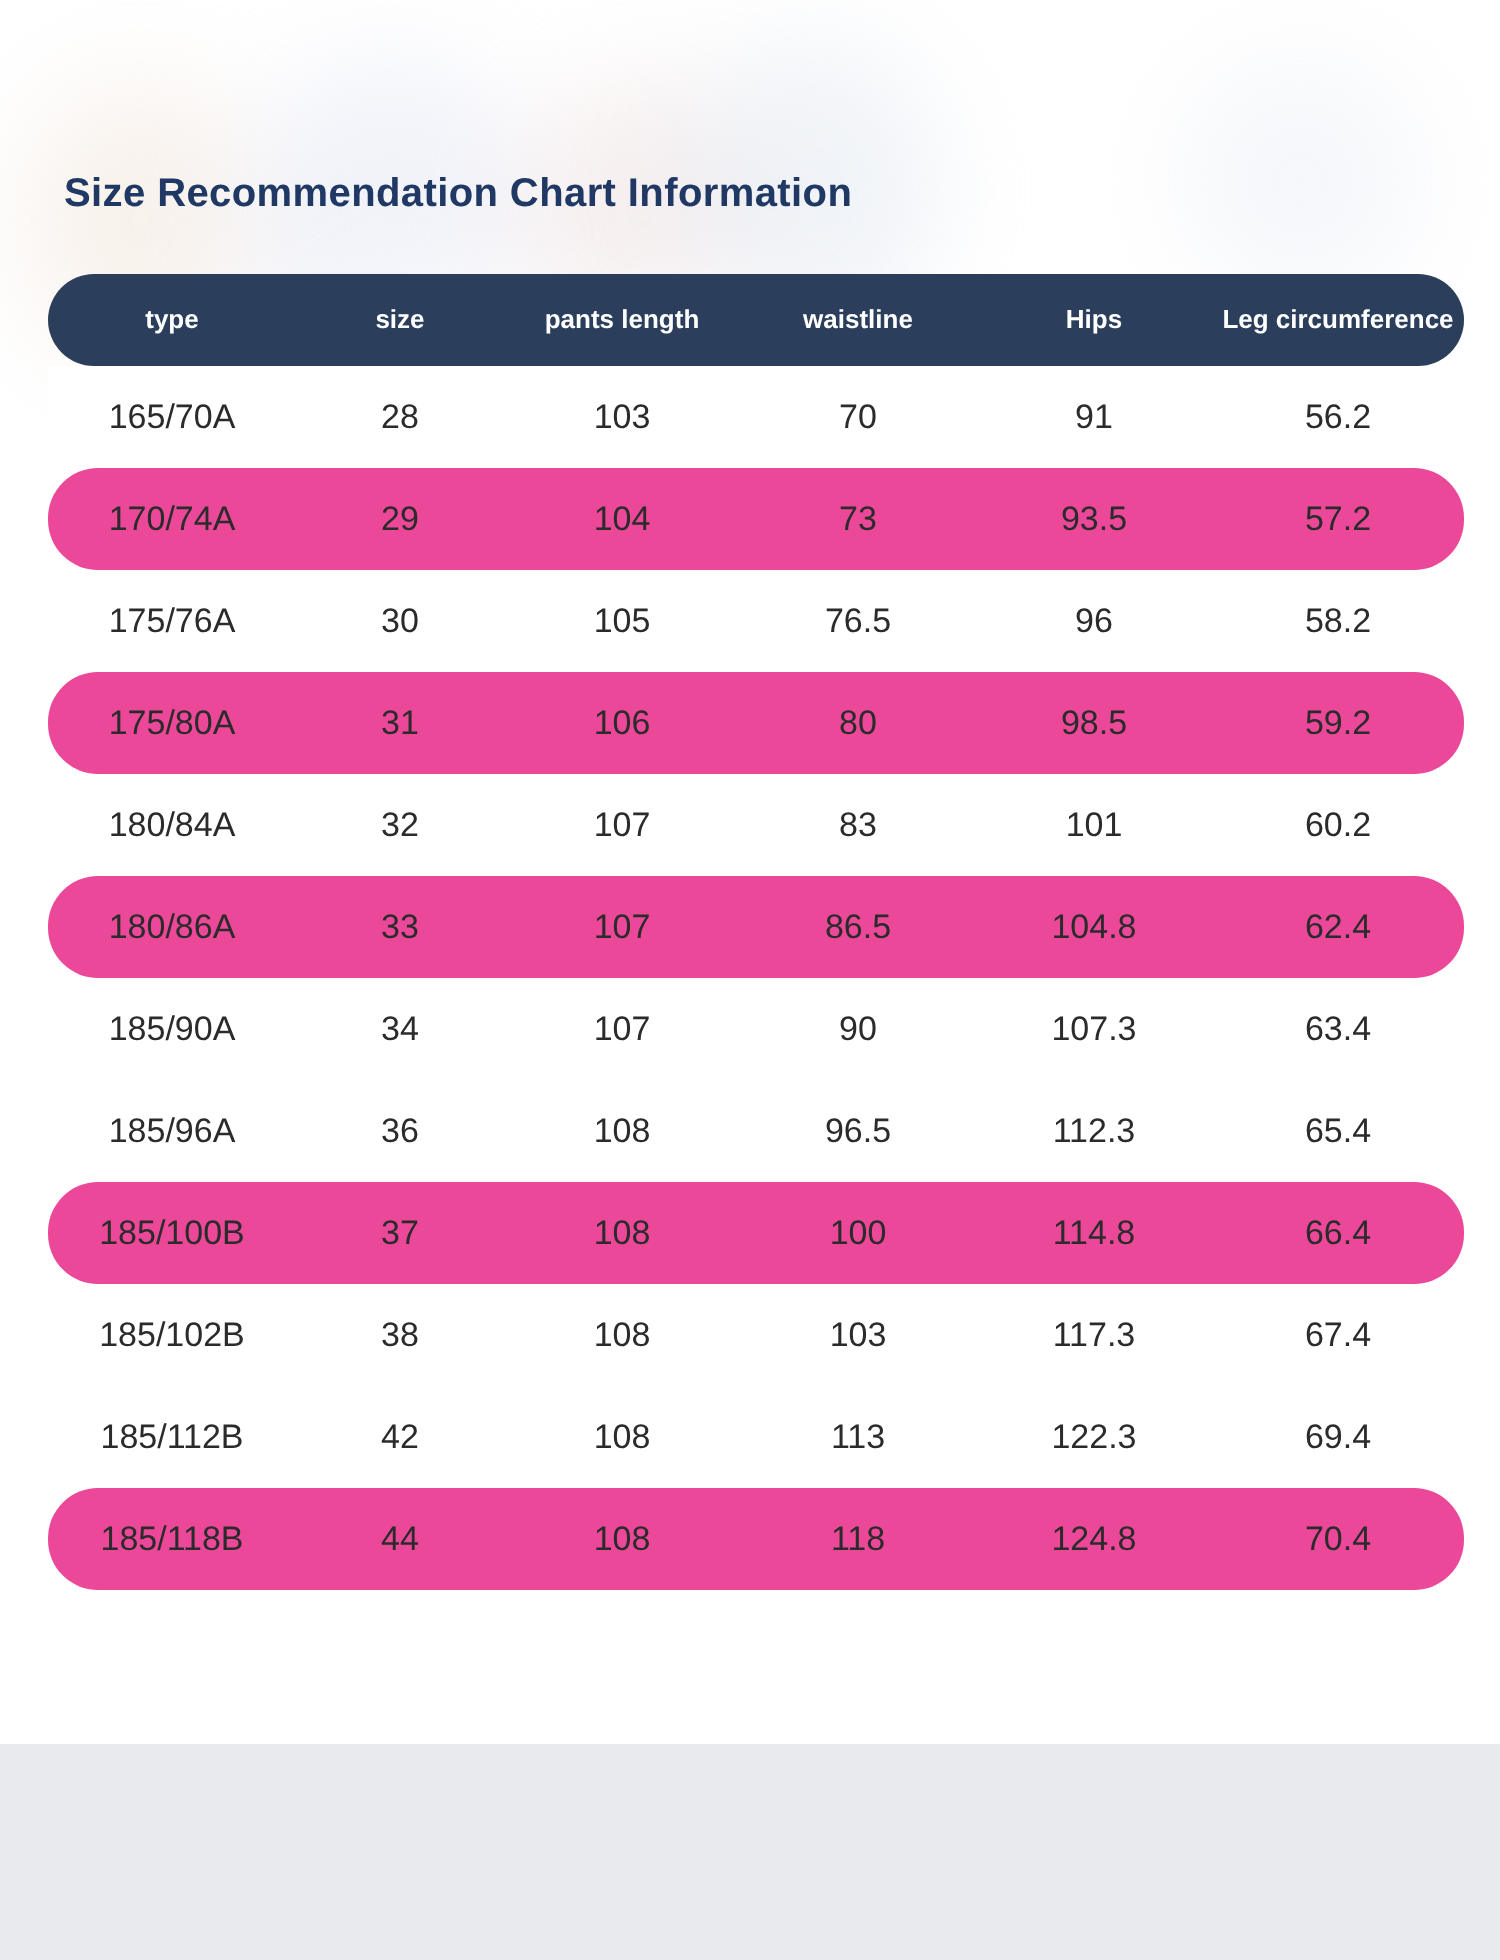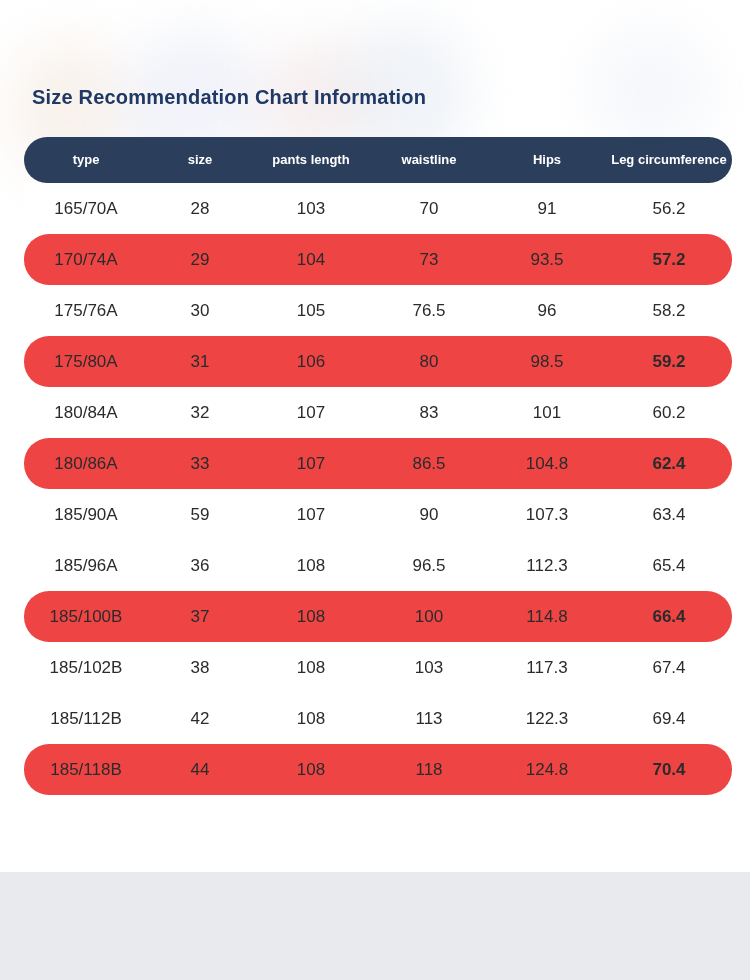--- a/index.html
+++ b/index.html
@@ -90,30 +90,29 @@
 
   table.size-table tbody td {
     text-align: center;
     color: #2b2b2b;
     font-size: 17px;
     height: 51px;
     padding: 0;
     vertical-align: middle;
   }
   tbody tr.striped td {
-    background: #ef4444;
+    background: #ec4899;
   }
   tbody tr.striped td:first-child {
     border-top-left-radius: 25px;
     border-bottom-left-radius: 25px;
   }
   tbody tr.striped td:last-child {
     border-top-right-radius: 25px;
     border-bottom-right-radius: 25px;
-    font-weight: bold;
   }
   tbody tr.plain td {
     background: #ffffff;
     margin-top: 36px;
   }
   .col-type { width: 124px; }
   .col-size { width: 104px; }
   .col-pants { width: 118px; }
   .col-waist { width: 118px; }
   .col-hips { width: 118px; }
@@ -200,21 +199,21 @@
         <tr class="striped">
           <td>180/86A</td>
           <td>33</td>
           <td>107</td>
           <td>86.5</td>
           <td>104.8</td>
           <td>62.4</td>
         </tr>
         <tr class="plain">
           <td>185/90A</td>
-          <td>59</td>
+          <td>34</td>
           <td>107</td>
           <td>90</td>
           <td>107.3</td>
           <td>63.4</td>
         </tr>
         <tr class="plain">
           <td>185/96A</td>
           <td>36</td>
           <td>108</td>
           <td>96.5</td>

